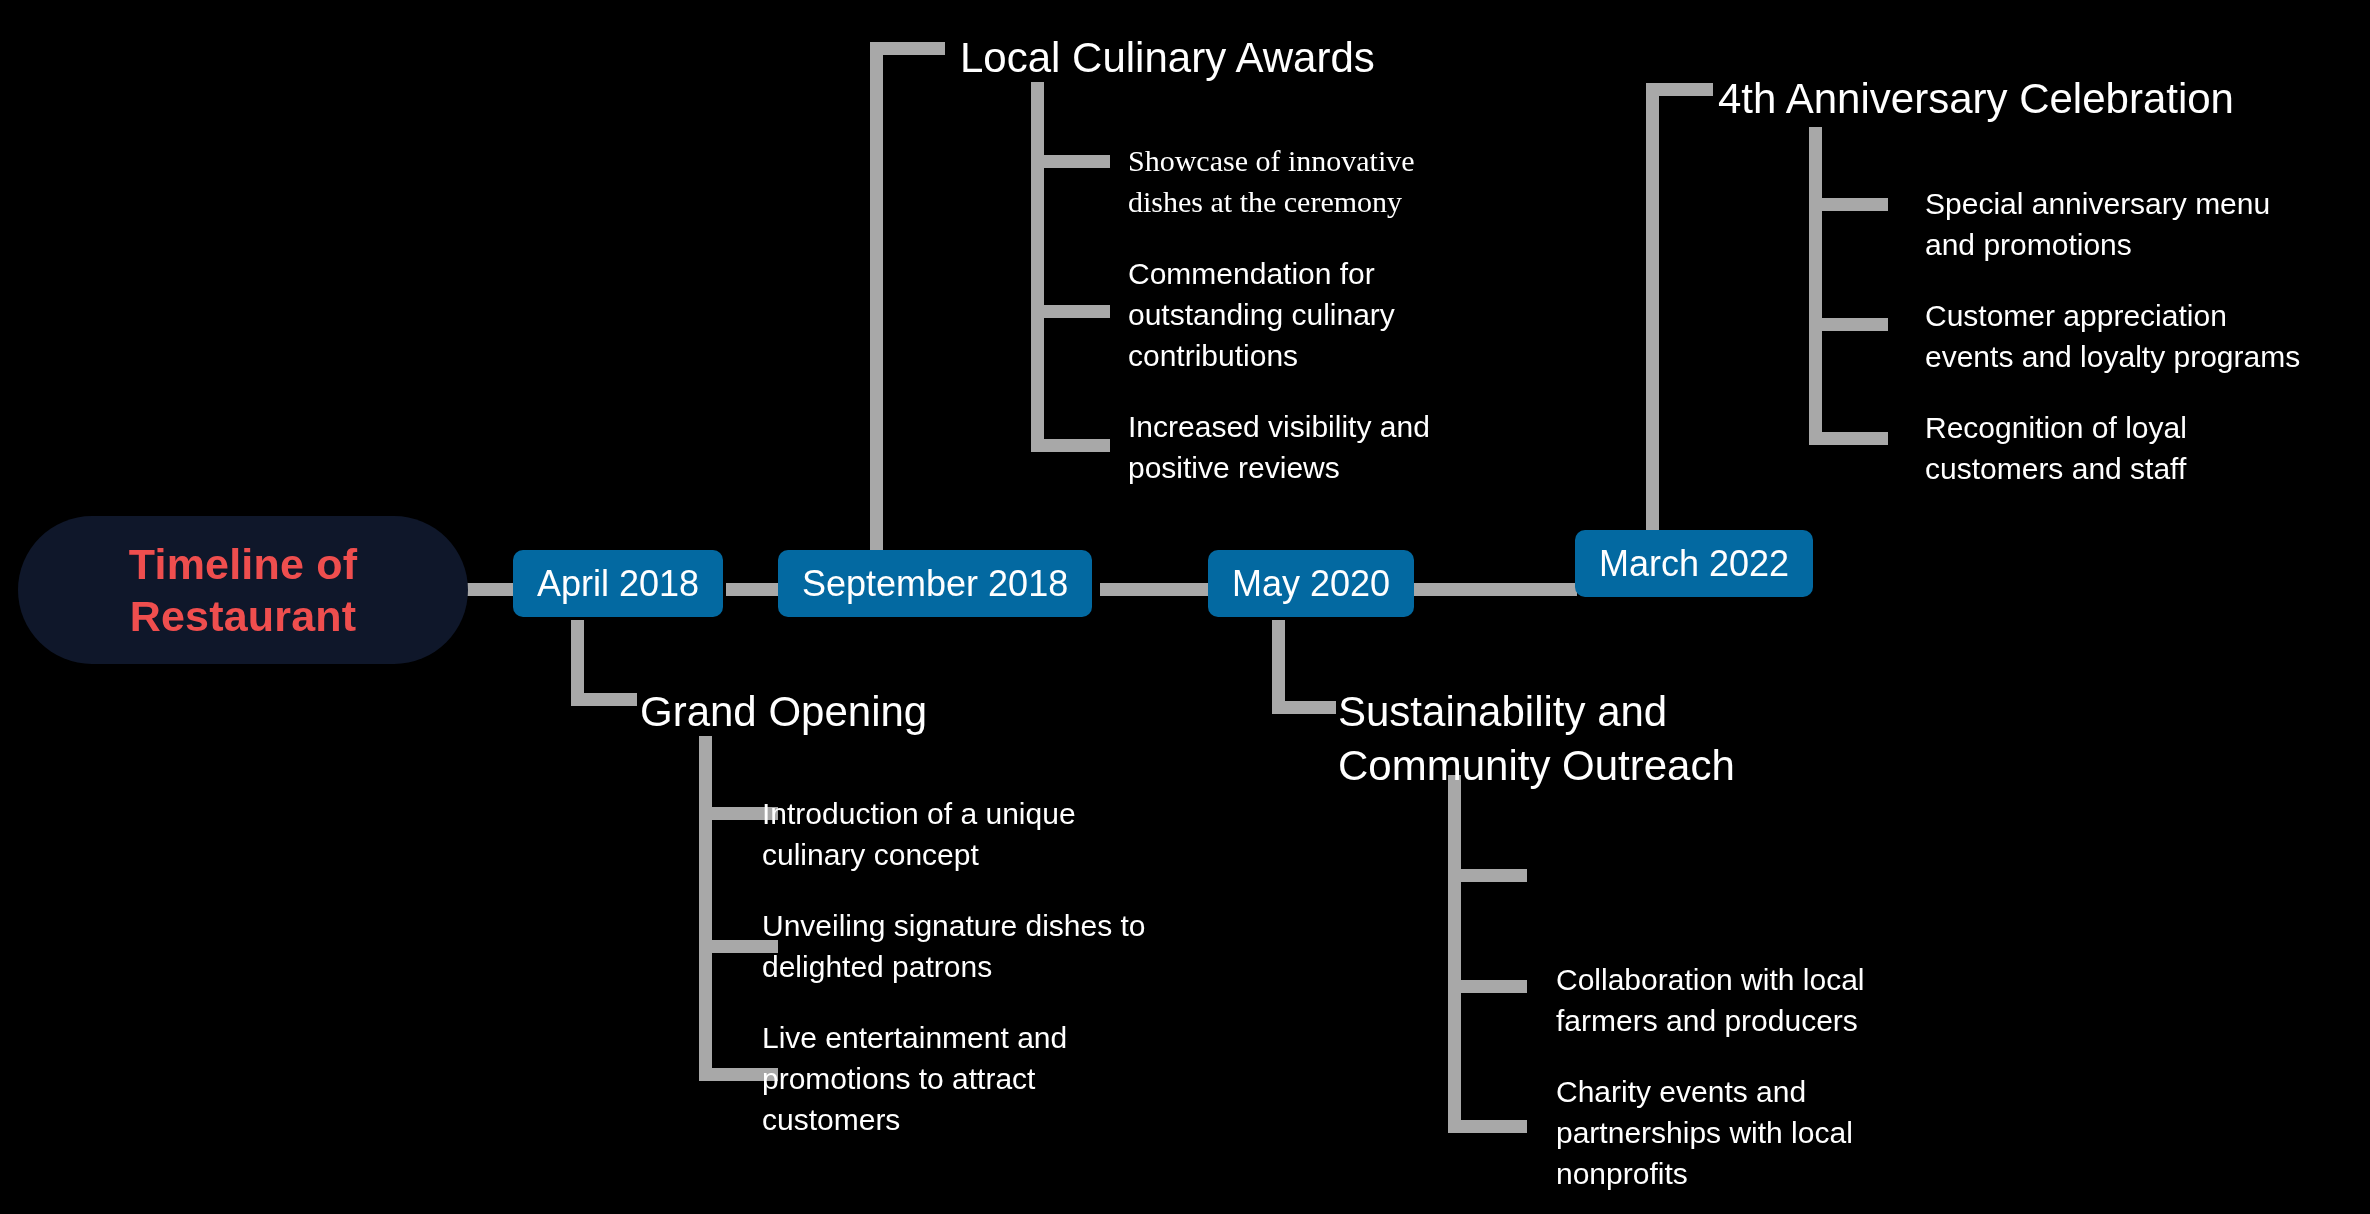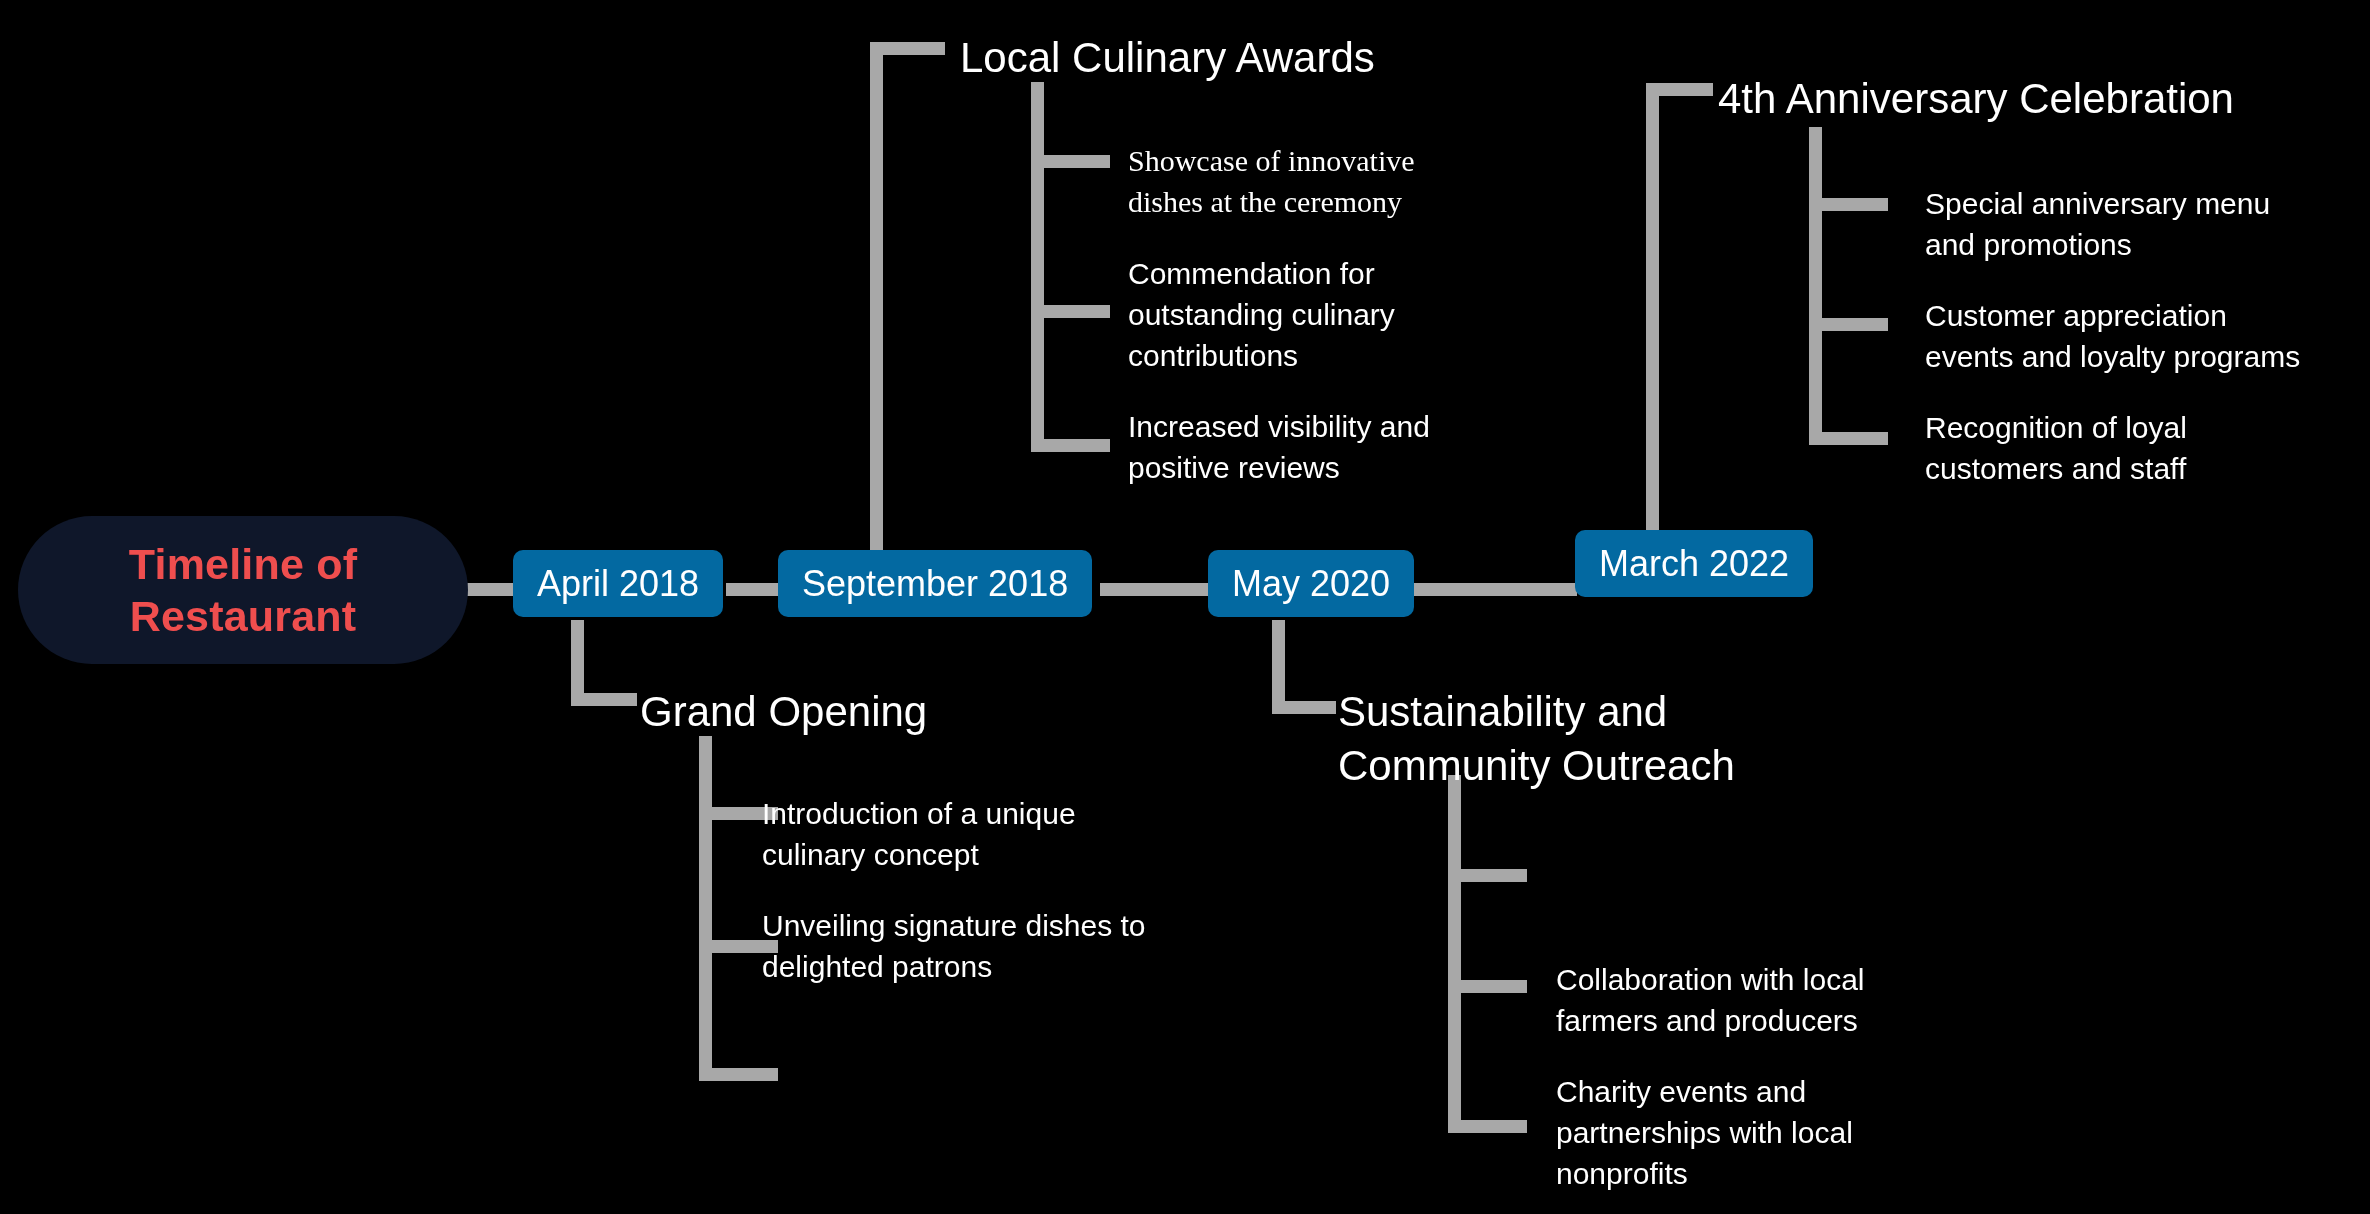--- a/index.html
+++ b/index.html
@@ -160,20 +160,23 @@
   <div class="detail" style="left:1925px; top:295px; width:400px;">Customer appreciation
 events and loyalty programs</div>
   <div class="detail" style="left:1925px; top:407px; width:330px;">Recognition of loyal
 customers and staff</div>
 
   <div class="branch-title" style="left:640px; top:685px;">Grand Opening</div>
   <div class="detail" style="left:762px; top:793px; width:340px;">Introduction of a unique
 culinary concept</div>
   <div class="detail" style="left:762px; top:905px; width:400px;">Unveiling signature dishes to
 delighted patrons</div>
+  <div class="detail" style="left:762px; top:1017px; width:330px;">Live entertainment and
+promotions to attract
+customers</div>
 
   <div class="branch-title" style="left:1338px; top:685px;">Sustainability and
 Community Outreach</div>
   <div class="detail" style="left:1556px; top:959px; width:340px;">Collaboration with local
 farmers and producers</div>
   <div class="detail" style="left:1556px; top:1071px; width:330px;">Charity events and
 partnerships with local
 nonprofits</div>
 
 </div>

